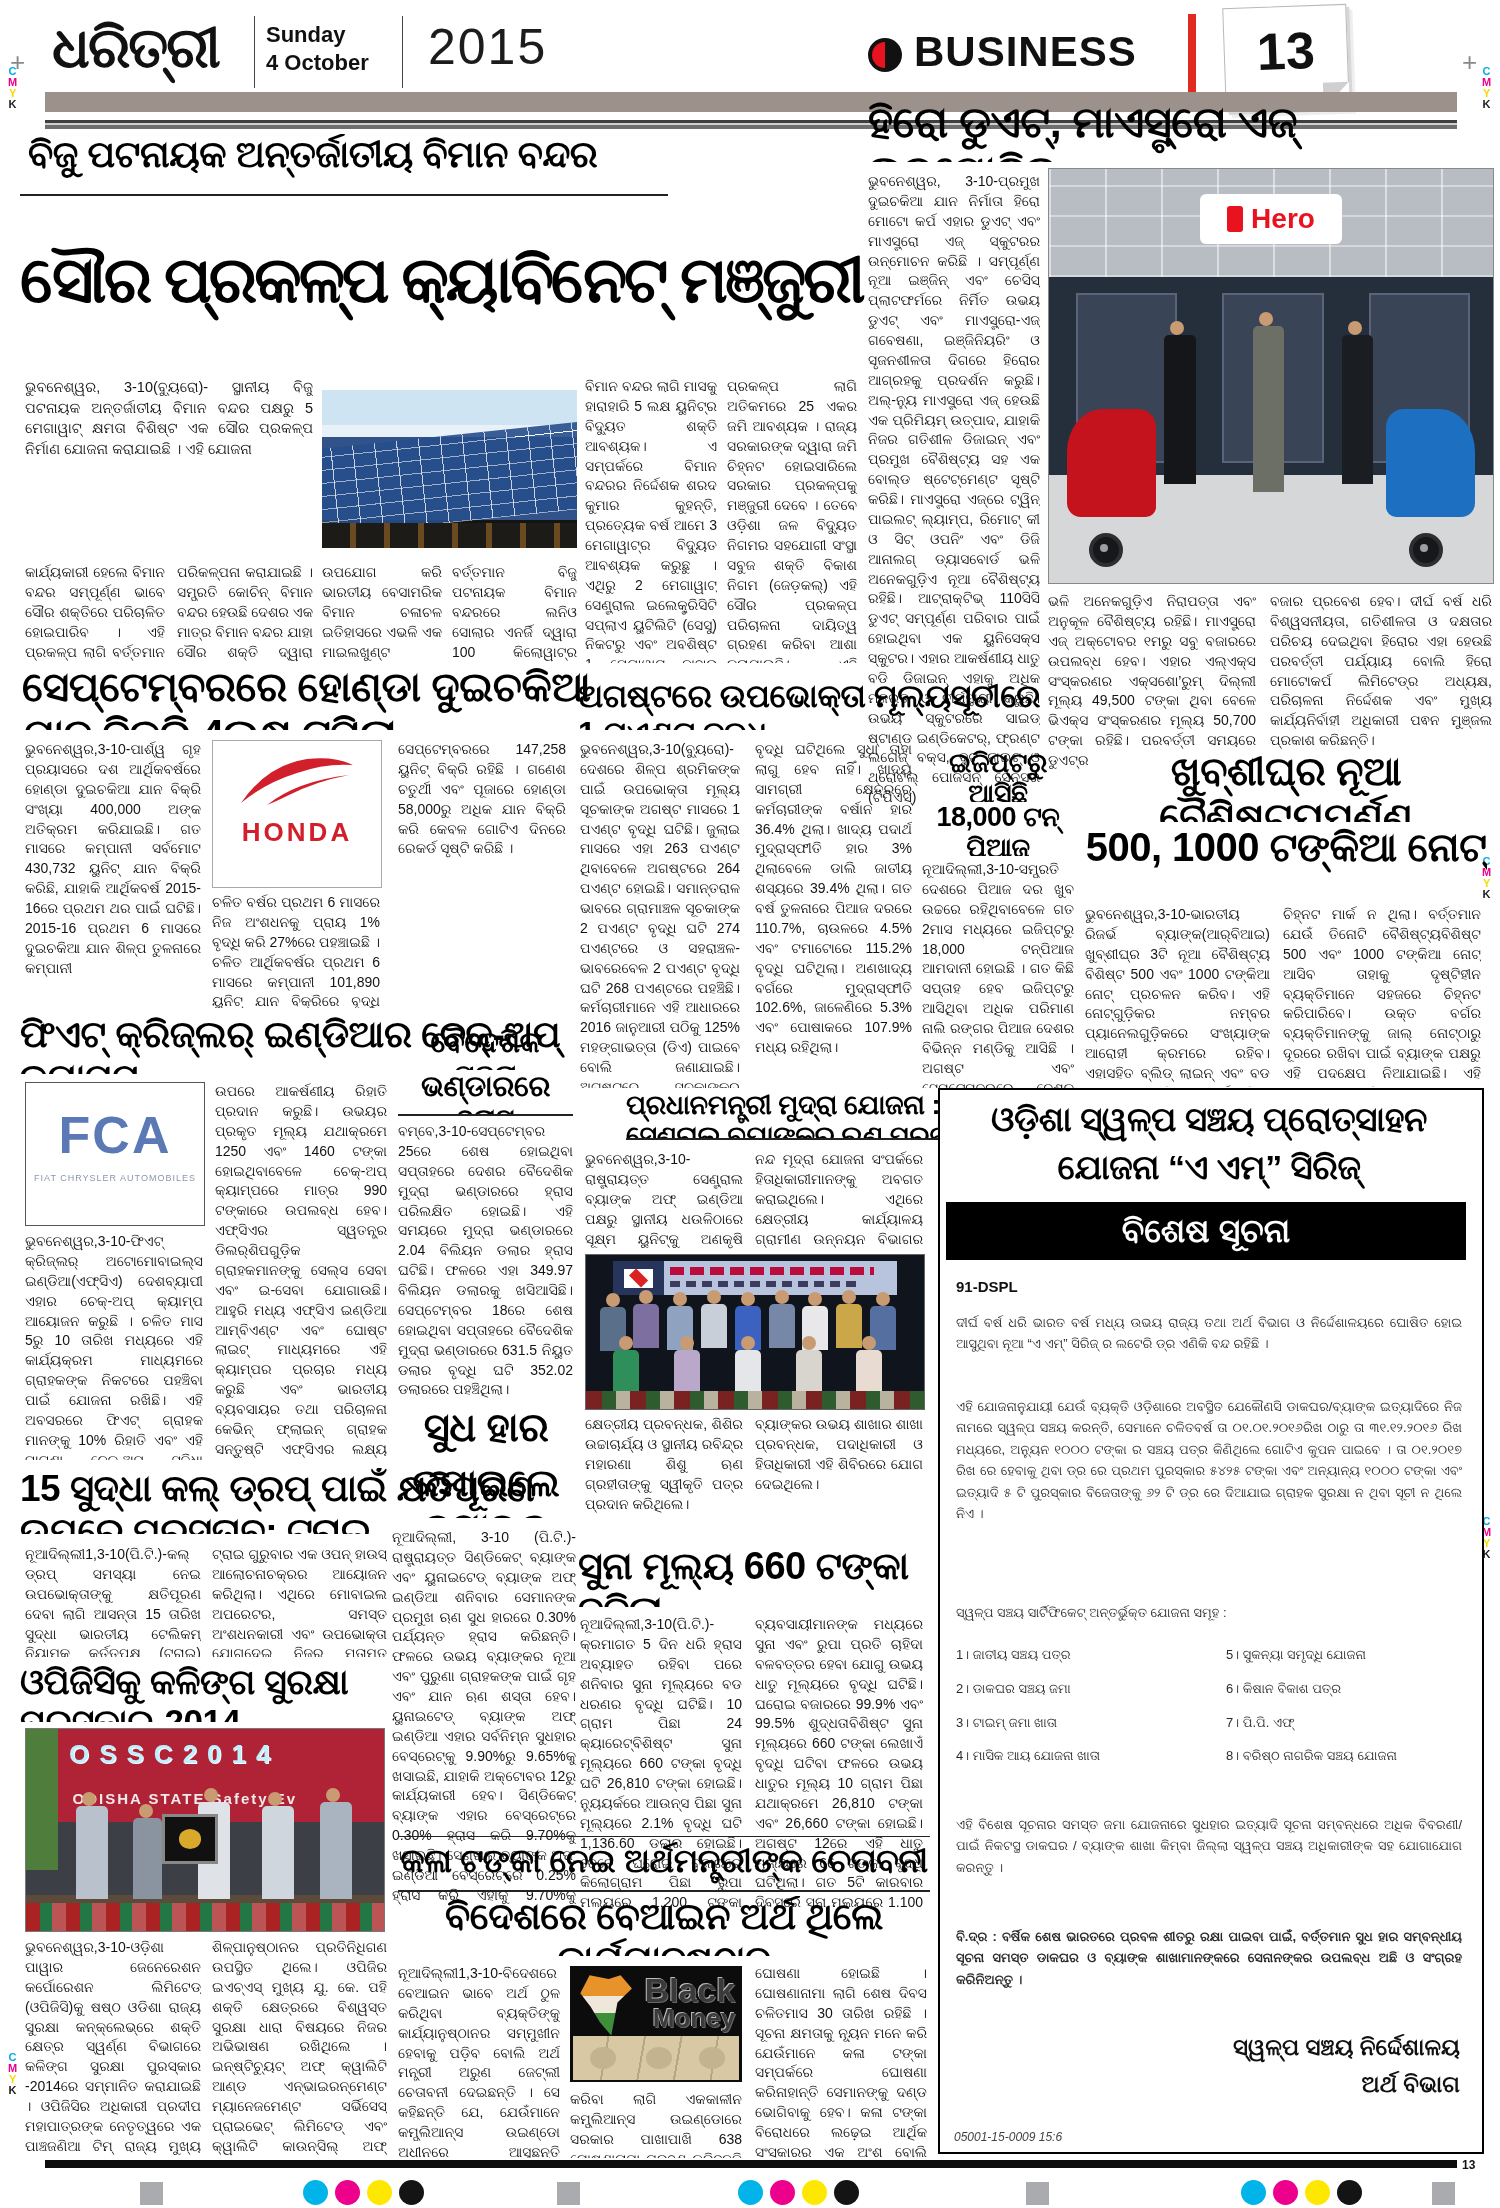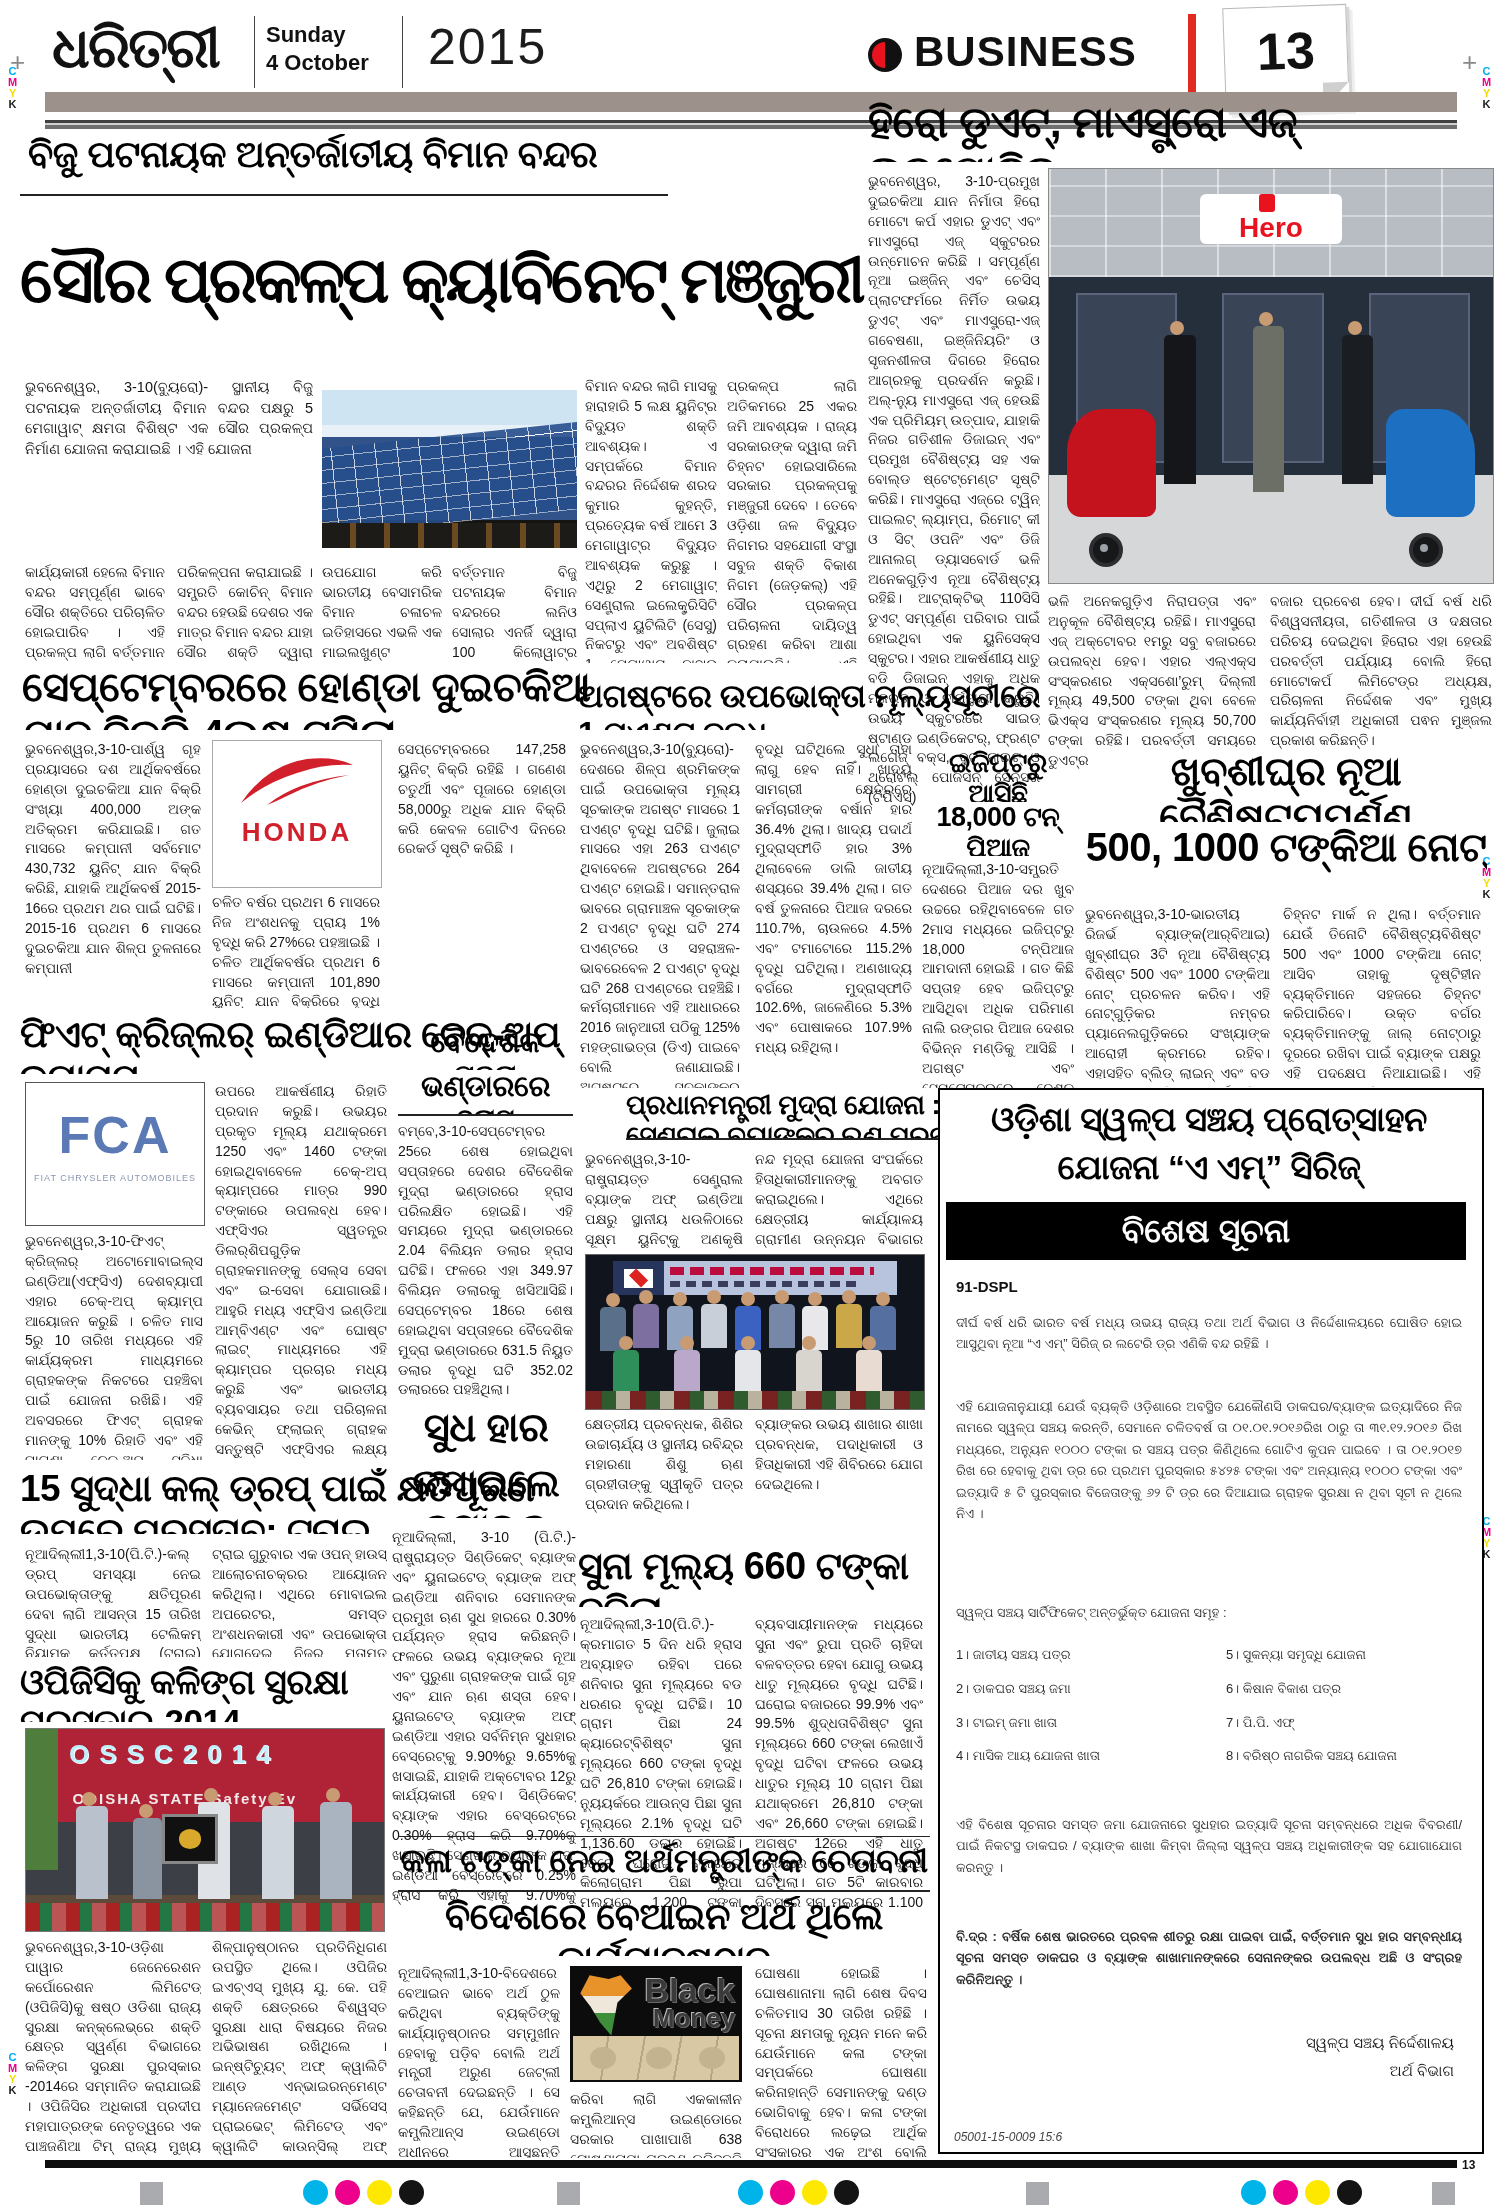--- a/index.html
+++ b/index.html
@@ -100,21 +100,21 @@
   <div class="abs bodytxt" style="left:322px;top:563px;width:120px;height:100px;">ଉପଯୋଗ କରି ଭାରତୀୟ ବେସାମରିକ ବିମାନ ଚଳାଚଳ ଇତିହାସରେ ଏଭଳି ଏକ ମାଇଲଖୁଣ୍ଟ ପ୍ରତିଷ୍ଠା କରିଛି ।</div>
   <div class="abs bodytxt" style="left:452px;top:563px;width:125px;height:100px;">ବର୍ତ୍ତମାନ ବିଜୁ ପଟନାୟକ ବିମାନ ବନ୍ଦରରେ ଲନିଓ ସୋଲାର ଏନର୍ଜି ଦ୍ୱାରା 100 କିଲୋୱାଟ୍‌ର ସୋଲାର ପ୍ୟାନେଲ ପ୍ରକଳ୍ପ ସ୍ଥାପନ କରାଯାଇଛି ।</div>
   <div class="abs bodytxt" style="left:585px;top:377px;width:132px;height:286px;">ବିମାନ ବନ୍ଦର ଲାଗି ମାସକୁ ହାରାହାରି 5 ଲକ୍ଷ ୟୁନିଟ୍‌ର ବିଦ୍ୟୁତ ଶକ୍ତି ଆବଶ୍ୟକ। ଏ ସମ୍ପର୍କରେ ବିମାନ ବନ୍ଦରର ନିର୍ଦ୍ଦେଶକ ଶରଦ କୁମାର କୁହନ୍ତି, ପ୍ରତ୍ୟେକ ବର୍ଷ ଆମେ 3 ମେଗାୱାଟ୍‌ର ବିଦ୍ୟୁତ ଆବଶ୍ୟକ କରୁଛୁ । ଏଥିରୁ 2 ମେଗାୱାଟ୍ ସେଣ୍ଟ୍ରାଲ ଇଲେକ୍ଟ୍ରିସିଟି ସପ୍ଲାଏ ୟୁଟିଲିଟି (ସେସୁ) ନିକଟରୁ ଏବଂ ଅବଶିଷ୍ଟ 1 ମେଗାୱାଟ୍ ବାହାରୁ କ୍ରୟ କରିଥାଉ । ତେବେ ସୋଲାର ପାୱାର ପ୍ଲାଣ୍ଟ ନିର୍ମାଣ ସମ୍ପୂର୍ଣ୍ଣ ହେଲେ ଆମେ ବିଦ୍ୟୁତ କ୍ଷେତ୍ରରେ ସ୍ୱାବଲମ୍ବୀ ହୋଇପାରିବୁ ବୋଲି କୁମାର କହିଛନ୍ତି। ଏହି 5 ମେଗାୱାଟ୍ ସୌର</div>
   <div class="abs bodytxt" style="left:727px;top:377px;width:130px;height:286px;">ପ୍ରକଳ୍ପ ଲାଗି ଅତିକମରେ 25 ଏକର ଜମି ଆବଶ୍ୟକ । ରାଜ୍ୟ ସରକାରଙ୍କ ଦ୍ୱାରା ଜମି ଚିହ୍ନଟ ହୋଇସାରିଲେ ସରକାର ପ୍ରକଳ୍ପକୁ ମଞ୍ଜୁରୀ ଦେବେ । ତେବେ ଓଡ଼ିଶା ଜଳ ବିଦ୍ୟୁତ ନିଗମର ସହଯୋଗୀ ସଂସ୍ଥା ସବୁଜ ଶକ୍ତି ବିକାଶ ନିଗମ (ଜେଡ଼କଲ୍) ଏହି ସୌର ପ୍ରକଳ୍ପ ପରିଚାଳନା ଦାୟିତ୍ୱ ଗ୍ରହଣ କରିବା ଆଶା କରାଯାଉଛି। ଏହି ପ୍ରକଳ୍ପ ଆସନ୍ତାବର୍ଷ ସୁଦ୍ଧା ସମ୍ପୂର୍ଣ୍ଣ କରାଯାଇପାରିବ ବୋଲି କୁମାର କହିଛନ୍ତି ।</div>
 
   <div class="abs hl" style="left:868px;top:98px;width:626px;height:64px;font-size:43px;">ହିରୋ ଡୁଏଟ୍, ମାଏସ୍ଟ୍ରୋ ଏଜ୍ ଉନ୍ମୋଚିତ</div>
   <div class="abs bodytxt" style="left:868px;top:172px;width:172px;height:660px;">ଭୁବନେଶ୍ୱର, 3-10-ପ୍ରମୁଖ ଦୁଇଚକିଆ ଯାନ ନିର୍ମାତା ହିରୋ ମୋଟୋ କର୍ପ ଏହାର ଡୁଏଟ୍ ଏବଂ ମାଏସ୍ଟ୍ରୋ ଏଜ୍ ସ୍କୁଟରର ଉନ୍ମୋଚନ କରିଛି । ସମ୍ପୂର୍ଣ୍ଣ ନୂଆ ଇଞ୍ଜିନ୍ ଏବଂ ଚେସିସ୍ ପ୍ଲାଟଫର୍ମରେ ନିର୍ମିତ ଉଭୟ ଡୁଏଟ୍ ଏବଂ ମାଏସ୍ଟ୍ରୋ-ଏଜ୍ ଗବେଷଣା, ଇଞ୍ଜିନିୟରିଂ ଓ ସୃଜନଶୀଳତା ଦିଗରେ ହିରୋର ଆଗ୍ରହକୁ ପ୍ରଦର୍ଶନ କରୁଛି। ଅଲ୍-ନ୍ୟୁ ମାଏସ୍ଟ୍ରୋ ଏଜ୍ ହେଉଛି ଏକ ପ୍ରିମିୟମ୍ ଉତ୍ପାଦ, ଯାହାକି ନିଜର ଗତିଶୀଳ ଡିଜାଇନ୍ ଏବଂ ପ୍ରମୁଖ ବୈଶିଷ୍ଟ୍ୟ ସହ ଏକ ବୋଲ୍ଡ ଷ୍ଟେଟ୍‌ମେଣ୍ଟ ସୃଷ୍ଟି କରିଛି। ମାଏସ୍ଟ୍ରୋ ଏଜ୍‌ରେ ଟ୍ୱିନ୍ ପାଇଲଟ୍ ଲ୍ୟାମ୍ପ, ରିମୋଟ୍ କୀ ଓ ସିଟ୍ ଓପନିଂ ଏବଂ ଡିଜି ଆନାଲଗ୍ ଡ୍ୟାସବୋର୍ଡ ଭଳି ଅନେକଗୁଡ଼ିଏ ନୂଆ ବୈଶିଷ୍ଟ୍ୟ ରହିଛି। ଆଟ୍ରାକ୍ଟିଭ୍ 110ସିସି ଡୁଏଟ୍ ସମ୍ପୂର୍ଣ୍ଣ ପରିବାର ପାଇଁ ହୋଇଥିବା ଏକ ୟୁନିସେକ୍ସ ସ୍କୁଟର। ଏହାର ଆକର୍ଷଣୀୟ ଧାତୁ ବଡି ଡିଜାଇନ୍ ଏହାକୁ ଅଧିକ ମଜଭୂତ ଓ ଦୀର୍ଘସ୍ଥାୟୀ କରୁଛି। ଉଭୟ ସ୍କୁଟରରେ ସାଇଡ୍ ଷ୍ଟାଣ୍ଡ ଇଣ୍ଡିକେଟର୍, ଫ୍ରଣ୍ଟ ଲଗେଜ୍ ବକ୍ସ, ବୁଟ୍ ଲାଇଟ୍ ଓ ଥ୍ରୋଟଲ୍ ପୋଜିସନ୍ ସେନ୍ସର (ଟିପିଏସ୍)</div>
 
   <div class="abs photo" style="left:1048px;top:168px;width:444px;height:414px;background:linear-gradient(#b8bdc4 0 26%,#252e3b 26% 74%,#d6d7d9 74%);border:1px solid #888;">
     <div class="abs" style="left:0;top:0;width:100%;height:26%;background:repeating-linear-gradient(90deg,rgba(255,255,255,.5) 0 2px,transparent 2px 56px),repeating-linear-gradient(0deg,rgba(255,255,255,.4) 0 2px,transparent 2px 30px);"></div>
-    <div class="abs" style="left:34%;top:6%;width:32%;height:12%;background:#fff;border-radius:6px;display:flex;align-items:center;justify-content:center;flex-direction:column;">
+    <div class="abs" style="left:34%;top:6%;width:32%;height:12%;background:#fff;border-radius:6px;display:flex;align-items:center;justify-content:center;">
       <div style="width:16px;height:26px;background:#e8131e;border-radius:3px;margin-right:8px;"></div>
       <div style="font-size:28px;font-weight:800;color:#e8131e;">Hero</div>
     </div>
     <div class="abs" style="left:6%;top:30%;width:22%;height:40%;background:#394457;border:2px solid #59647a;"></div>
     <div class="abs" style="left:39%;top:30%;width:22%;height:40%;background:#394457;border:2px solid #59647a;"></div>
     <div class="abs" style="left:72%;top:30%;width:22%;height:40%;background:#394457;border:2px solid #59647a;"></div>
 
     <div class="person" style="left:26%;top:40%;height:36%;width:7%;background:#14161a;"></div>
     <div class="person" style="left:46%;top:38%;height:40%;width:7%;background:#6b6f66;"></div>
     <div class="person" style="left:66%;top:40%;height:36%;width:7%;background:#1a1d22;"></div>
@@ -263,21 +263,21 @@
       <div>4। ମାସିକ ଆୟ ଯୋଜନା ଖାତା</div>
     </div>
     <div class="abs adtxt blurry" style="left:286px;top:548px;width:240px;height:160px;line-height:2.6;">
       <div>5। ସୁକନ୍ୟା ସମୃଦ୍ଧି ଯୋଜନା</div>
       <div>6। କିଷାନ ବିକାଶ ପତ୍ର</div>
       <div>7। ପି.ପି. ଏଫ୍</div>
       <div>8। ବରିଷ୍ଠ ନାଗରିକ ସଞ୍ଚୟ ଯୋଜନା</div>
     </div>
     <div class="abs adtxt blurry" style="left:16px;top:724px;width:506px;height:96px;">ଏହି ବିଶେଷ ସୂଚନାର ସମସ୍ତ ଜମା ଯୋଜନାରେ ସୁଧହାର ଇତ୍ୟାଦି ସୂଚନା ସମ୍ବନ୍ଧରେ ଅଧିକ ବିବରଣୀ/ପାଇଁ ନିକଟସ୍ଥ ଡାକଘର / ବ୍ୟାଙ୍କ ଶାଖା କିମ୍ବା ଜିଲ୍ଲା ସ୍ୱଳ୍ପ ସଞ୍ଚୟ ଅଧିକାରୀଙ୍କ ସହ ଯୋଗାଯୋଗ କରନ୍ତୁ ।</div>
     <div class="abs adtxt blurry" style="left:16px;top:836px;width:506px;height:96px;font-weight:700;">ବି.ଦ୍ର : ବର୍ଷିକ ଶେଷ ଭାରତରେ ପ୍ରବଳ ଶୀତରୁ ରକ୍ଷା ପାଇବା ପାଇଁ, ବର୍ତ୍ତମାନ ସୁଧ ହାର ସମ୍ବନ୍ଧୀୟ ସୂଚନା ସମସ୍ତ ଡାକଘର ଓ ବ୍ୟାଙ୍କ ଶାଖାମାନଙ୍କରେ ସେନାନଙ୍କର ଉପଲବ୍ଧ ଅଛି ଓ ସଂଗ୍ରହ କରିନିଅନ୍ତୁ ।</div>
-    <div class="abs" style="right:28px;top:944px;width:280px;text-align:right;font-size:15px;font-weight:400;">
+    <div class="abs" style="right:22px;top:944px;width:280px;text-align:right;font-size:23px;font-weight:700;">
       <div>ସ୍ୱଳ୍ପ ସଞ୍ଚୟ ନିର୍ଦ୍ଦେଶାଳୟ</div>
       <div style="margin-top:10px;">ଅର୍ଥ ବିଭାଗ</div>
     </div>
     <div class="abs blurry" style="left:14px;bottom:8px;font-size:12px;color:#333;font-style:italic;">05001-15-0009 15:6</div>
   </div>
 
   <div class="abs" style="left:45px;top:2160px;width:1412px;height:8px;background:#0d0d0d;"></div>
   <div class="abs" style="left:1462px;top:2158px;font-size:12px;font-weight:700;">13</div>
 
   <div class="abs" style="left:0px;top:2180px;width:1500px;height:28px;">

